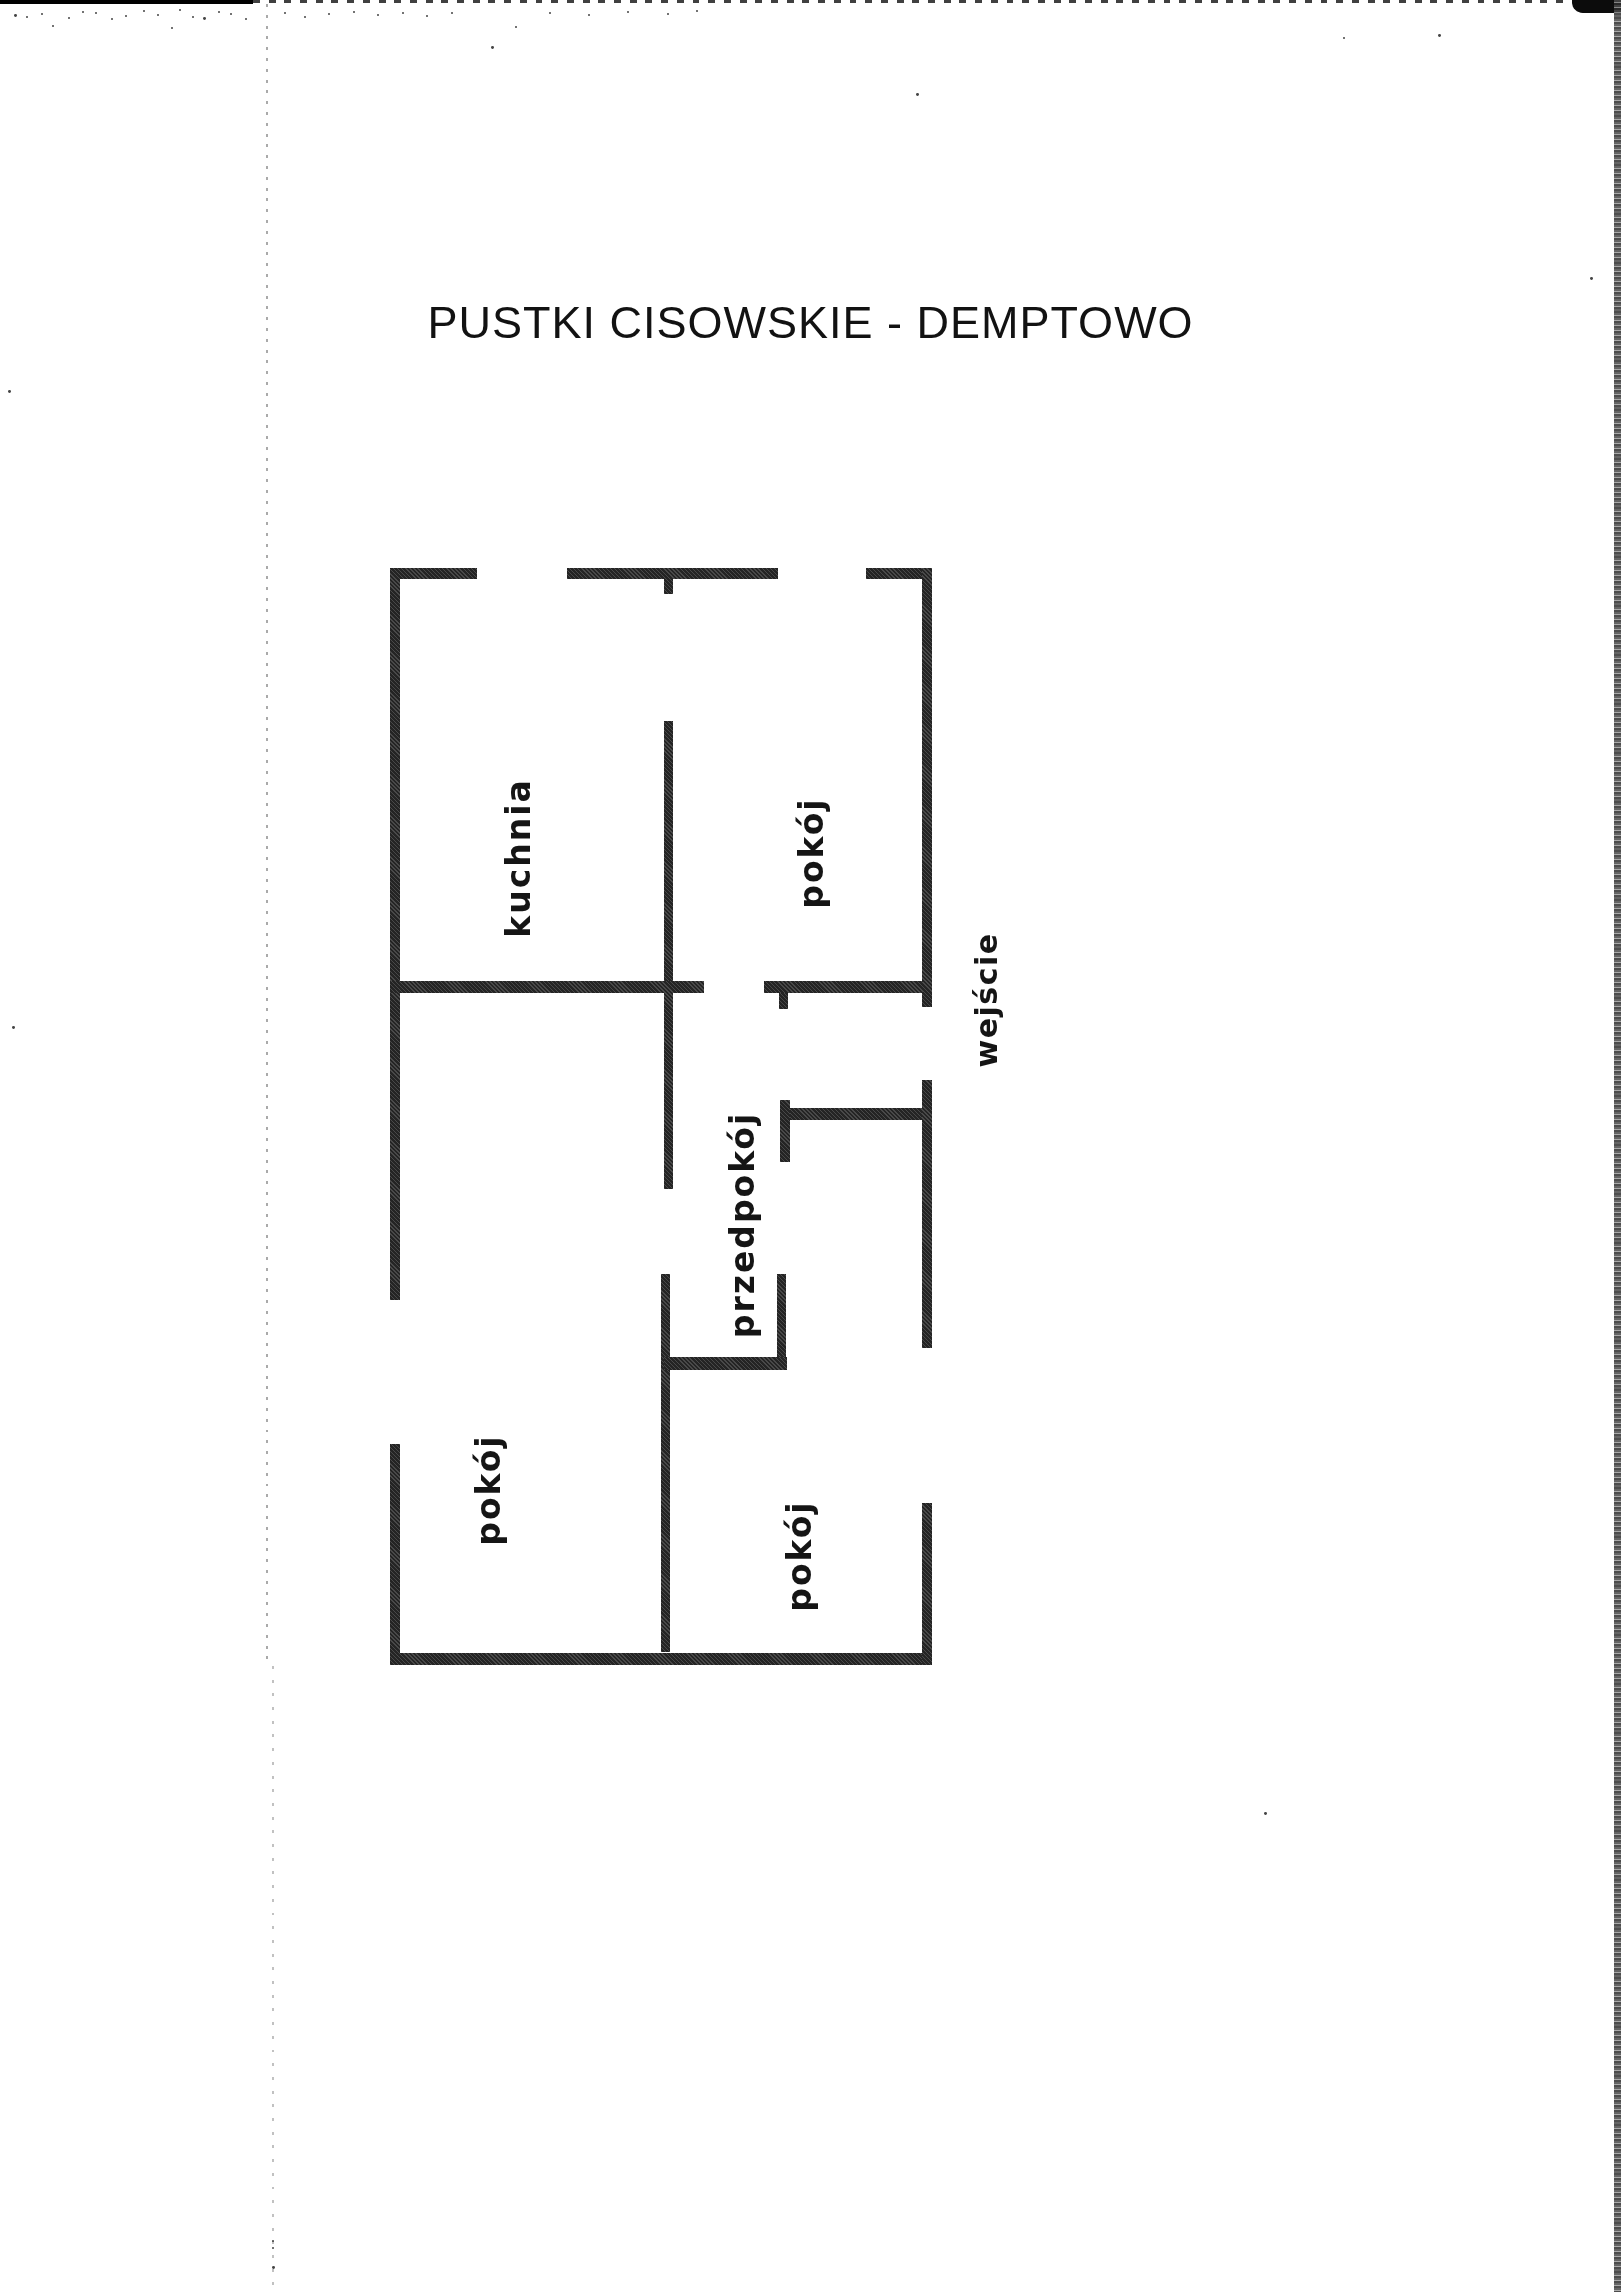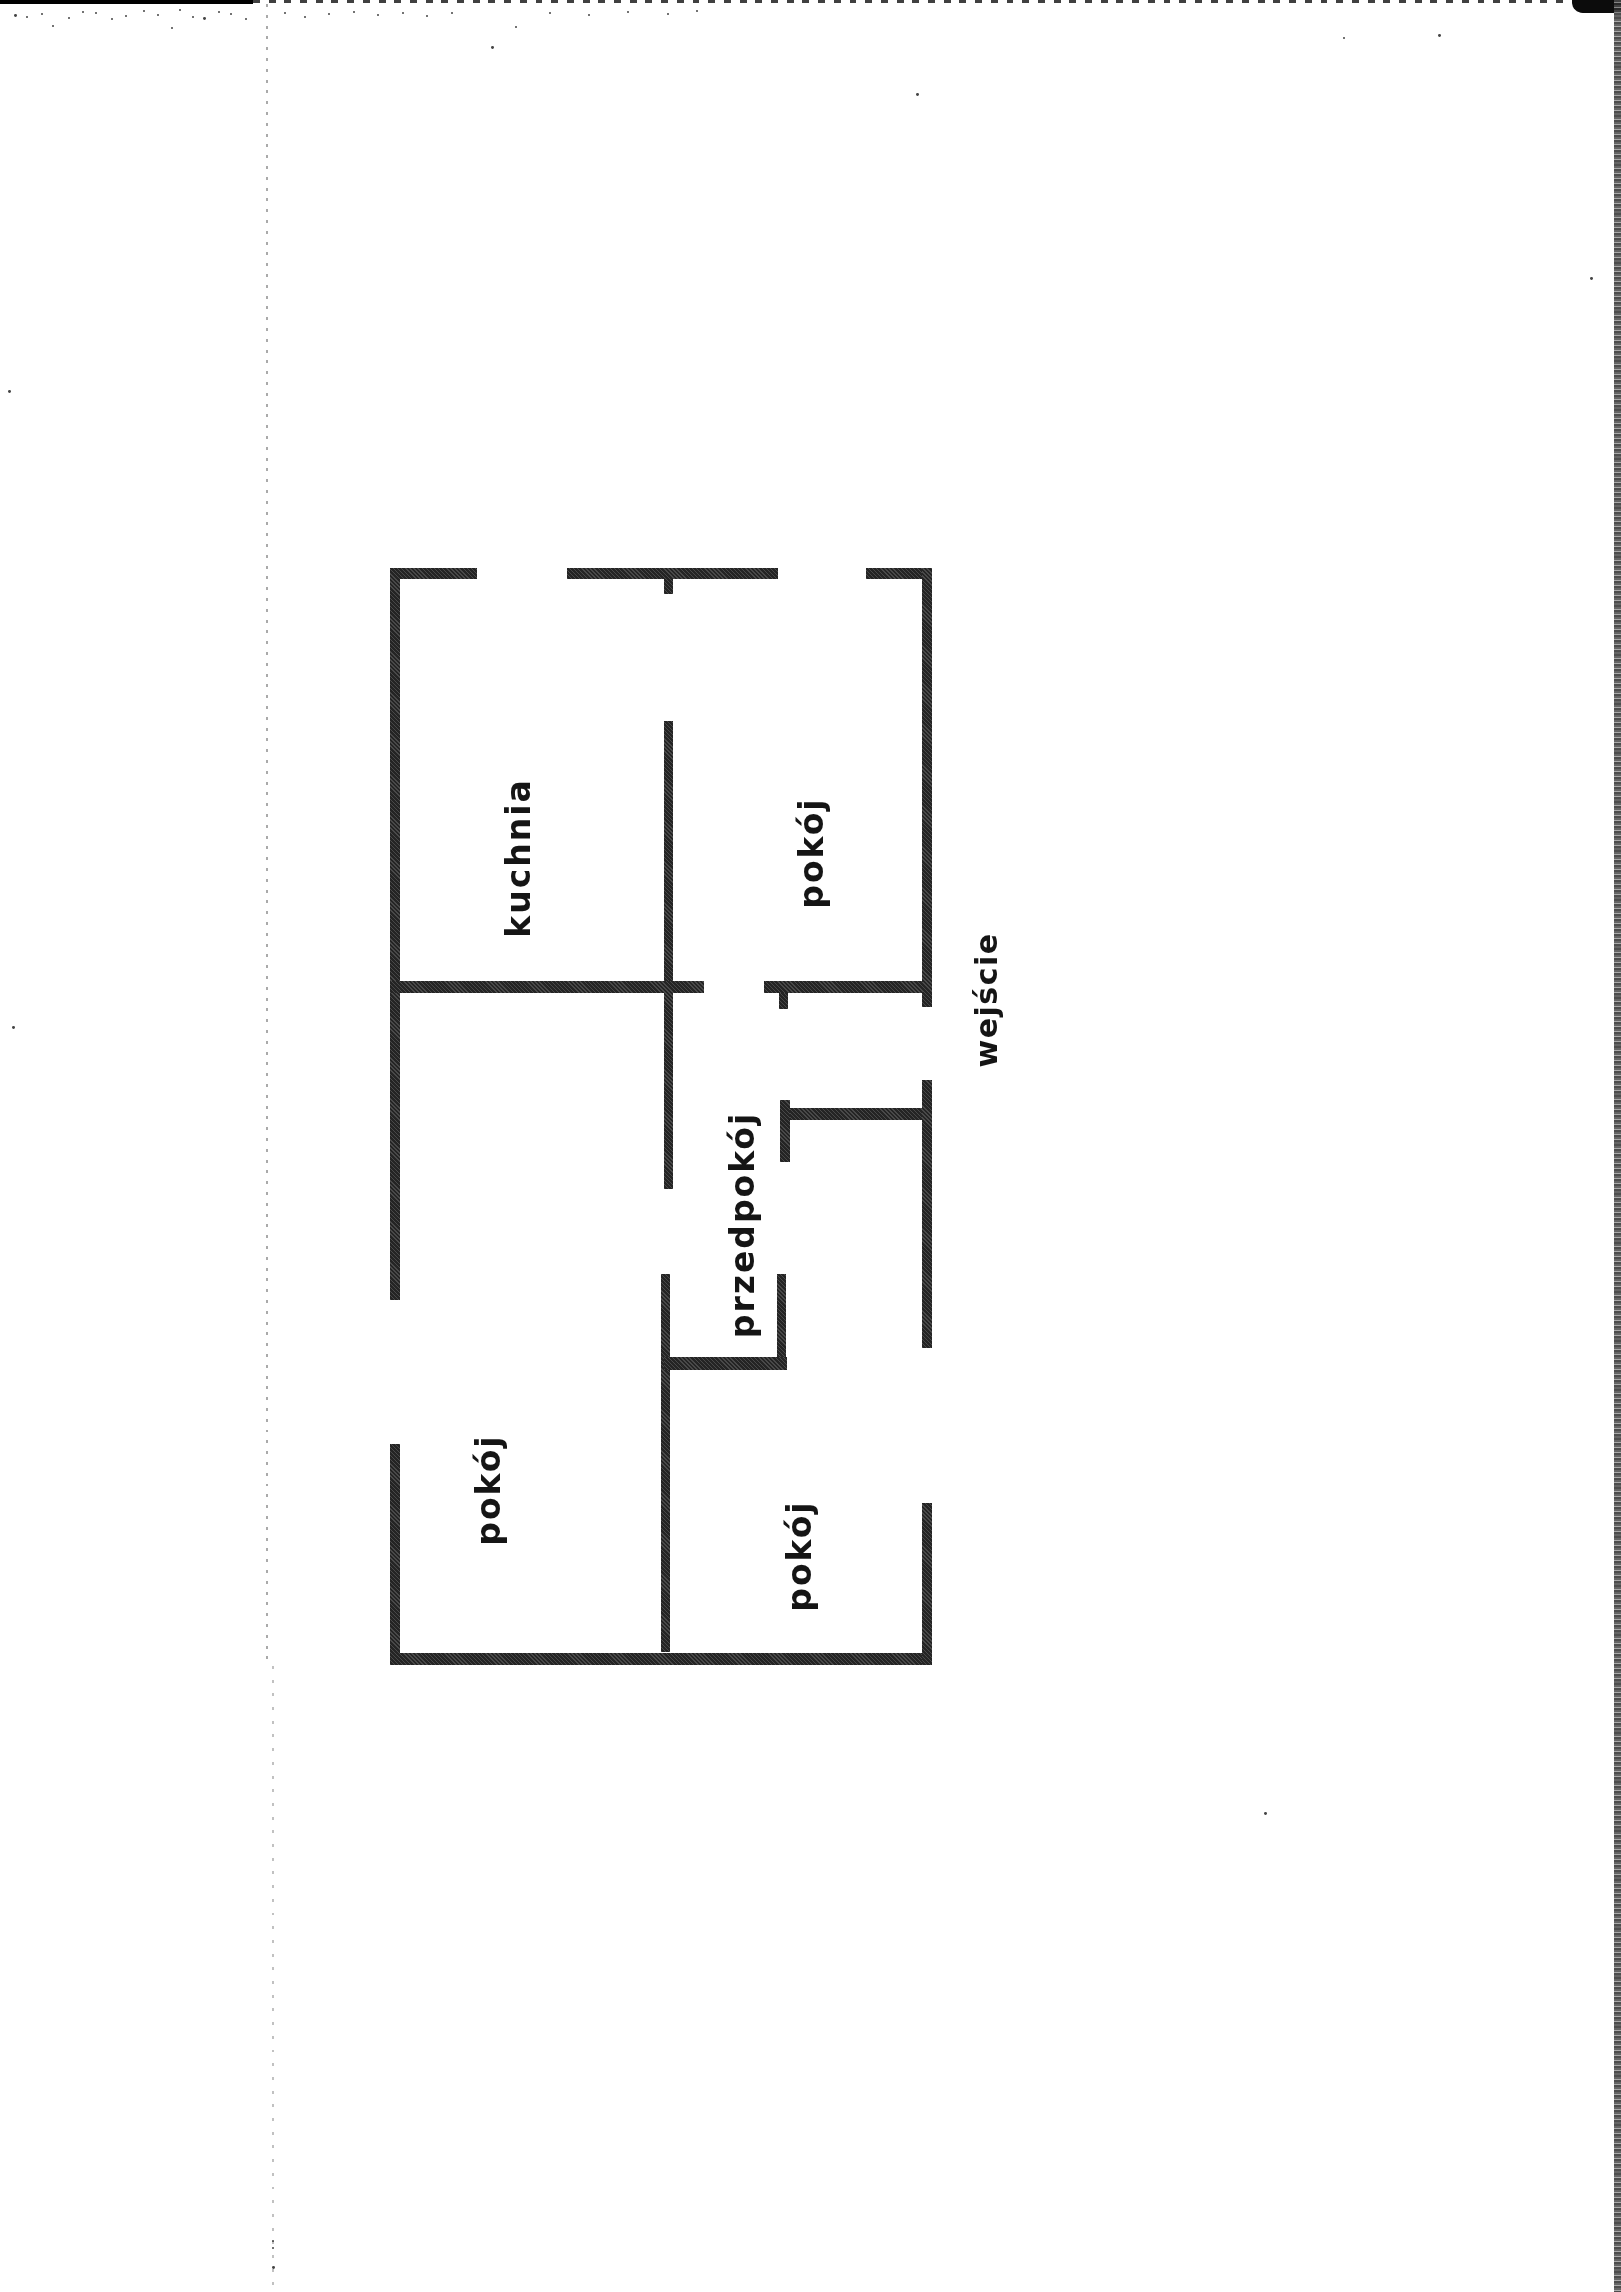--- a/index.html
+++ b/index.html
@@ -46,20 +46,21 @@
     position:absolute;left:272px;top:1666px;width:2px;height:626px;opacity:.4;
     background:repeating-linear-gradient(180deg,rgba(35,35,35,.7) 0 2.9px,transparent 2.9px 13.7px);
   }
   .dot{position:absolute;background:#161616;border-radius:50%;opacity:.8;}
 </style>
 </head>
 <body>
 
 <div class="page">
 
+  <div class="title">PUSTKI CISOWSKIE - DEMPTOWO</div>
 
   <div class="plan" id="plan">
 
     <div class="room-label" style="left:518px;top:858px">kuchnia</div>
     <div class="room-label" style="left:811px;top:853px">pokój</div>
     <div class="room-label" style="left:742px;top:1225px">przedpokój</div>
     <div class="room-label" style="left:488px;top:1490px">pokój</div>
     <div class="room-label" style="left:799px;top:1556px">pokój</div>
     <div class="room-label entrance" style="left:986px;top:1000px">wejście</div>
   <div class="wall" style="left: 391px; top: 568px; width: 86px; height: 10.8px;"></div>

